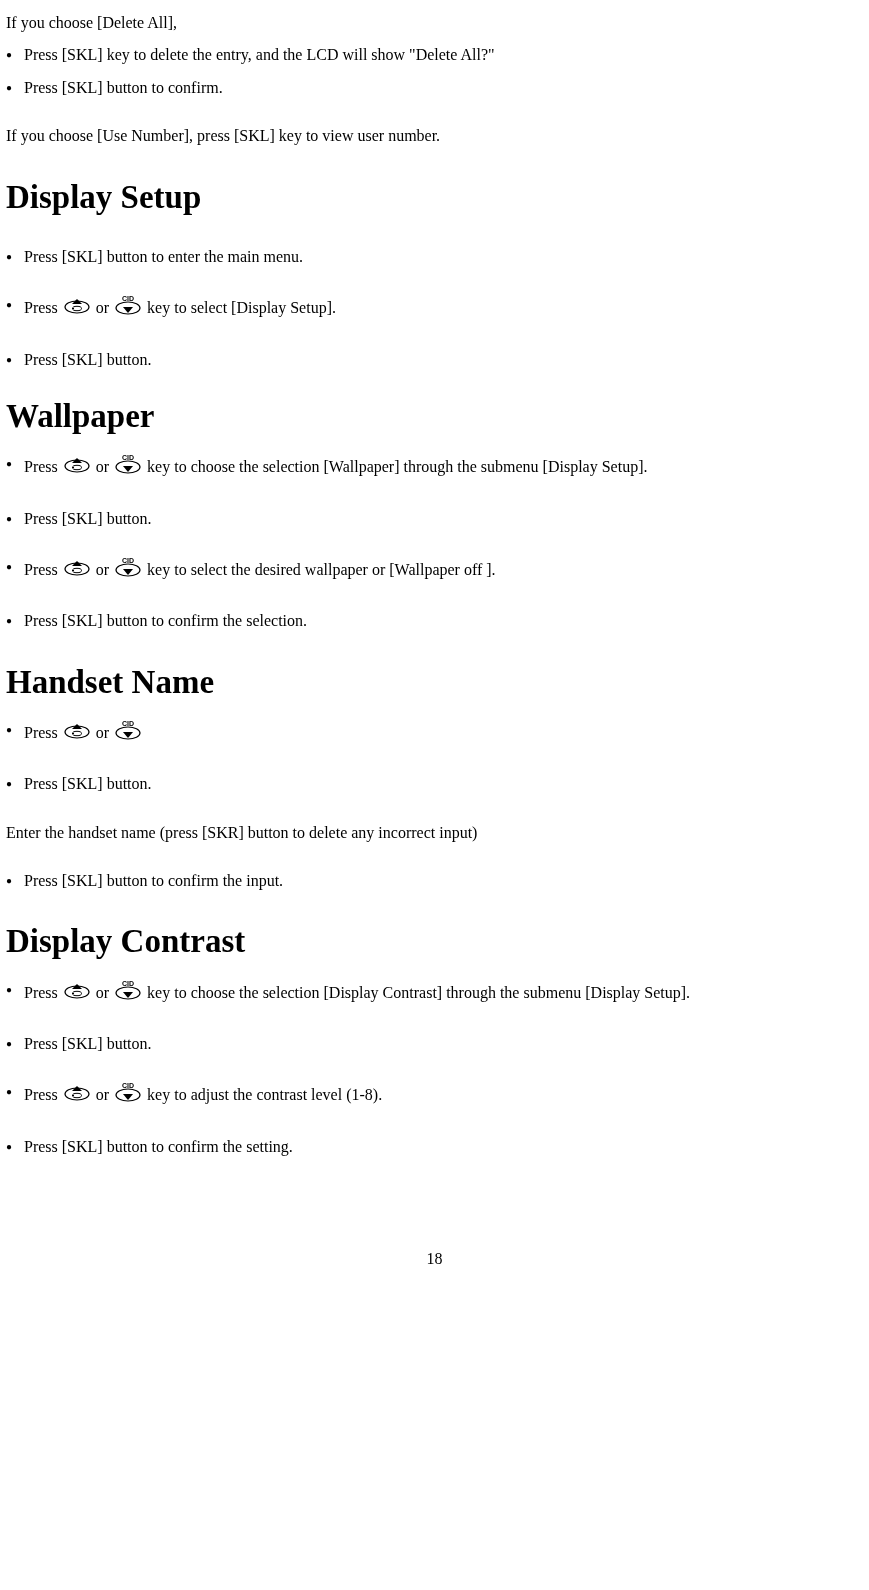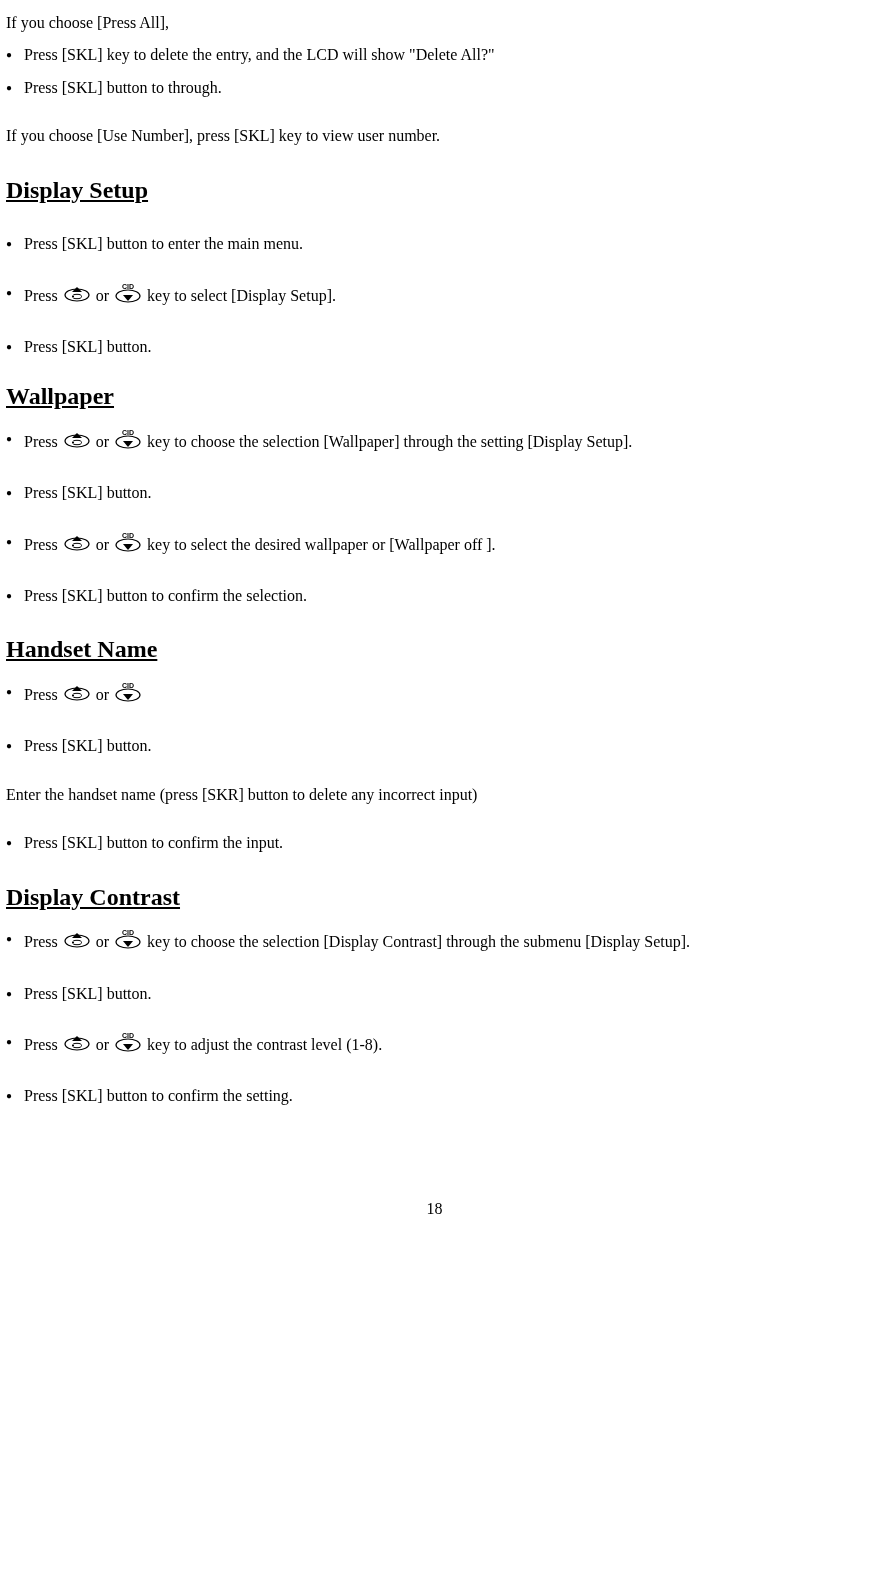--- a/index.html
+++ b/index.html
@@ -28,50 +28,49 @@
       top: 0;
       font-size: 10px;
       line-height: 22px;
     }
     .bullet-spaced {
       margin-top: 26px;
       margin-bottom: 26px;
     }
     h2.section {
       font-family: "Times New Roman", Times, serif;
-      font-size: 24px;
+      font-size: 33px;
       font-weight: bold;
-      text-decoration: underline;
       margin: 22px 0 14px 0;
     }
     .icon {
       display: inline-block;
       vertical-align: middle;
       margin: 0 2px;
     }
     .page-number {
       text-align: center;
       margin-top: 90px;
       font-size: 16px;
       font-family: Liberation Serif, serif;
     }
     .inline-text {
       vertical-align: middle;
     }
   </style>
 </head>
 <body>
 
-<p class="para">If you choose [Press All],</p>
+<p class="para">If you choose [Delete All],</p>
 
 <div class="bullet">
   <span>Press [SKL] key to delete the entry, and the LCD will show "Delete All?"</span>
 </div>
 <div class="bullet">
-  <span>Press [SKL] button to through.</span>
+  <span>Press [SKL] button to confirm.</span>
 </div>
 
 <p class="para" style="margin-top:26px;margin-bottom:26px;">If you choose [Use Number], press [SKL] key to view user number.</p>
 
 <h2 class="section">Display Setup</h2>
 
 <div class="bullet bullet-spaced">
   <span>Press [SKL] button to enter the main menu.</span>
 </div>
 
@@ -113,21 +112,21 @@
     </svg>
   </span>
   <span class="inline-text"> or </span>
   <span class="icon">
     <svg width="26" height="22" viewBox="0 0 26 22">
       <text x="13" y="7" font-size="7" font-family="Arial" font-weight="bold" text-anchor="middle" fill="#000">CID</text>
       <ellipse cx="13" cy="14" rx="12" ry="6" fill="none" stroke="#000" stroke-width="1.2"></ellipse>
       <polygon points="13,19 8,13 18,13" fill="#000"></polygon>
     </svg>
   </span>
-  <span class="inline-text"> key to choose the selection [Wallpaper] through the setting [Display Setup].</span>
+  <span class="inline-text"> key to choose the selection [Wallpaper] through the submenu [Display Setup].</span>
 </div>
 
 <div class="bullet bullet-spaced">
   <span>Press [SKL] button.</span>
 </div>
 
 <div class="bullet bullet-spaced">
   <span class="inline-text">Press </span>
   <span class="icon">
     <svg width="26" height="18" viewBox="0 0 26 18">

